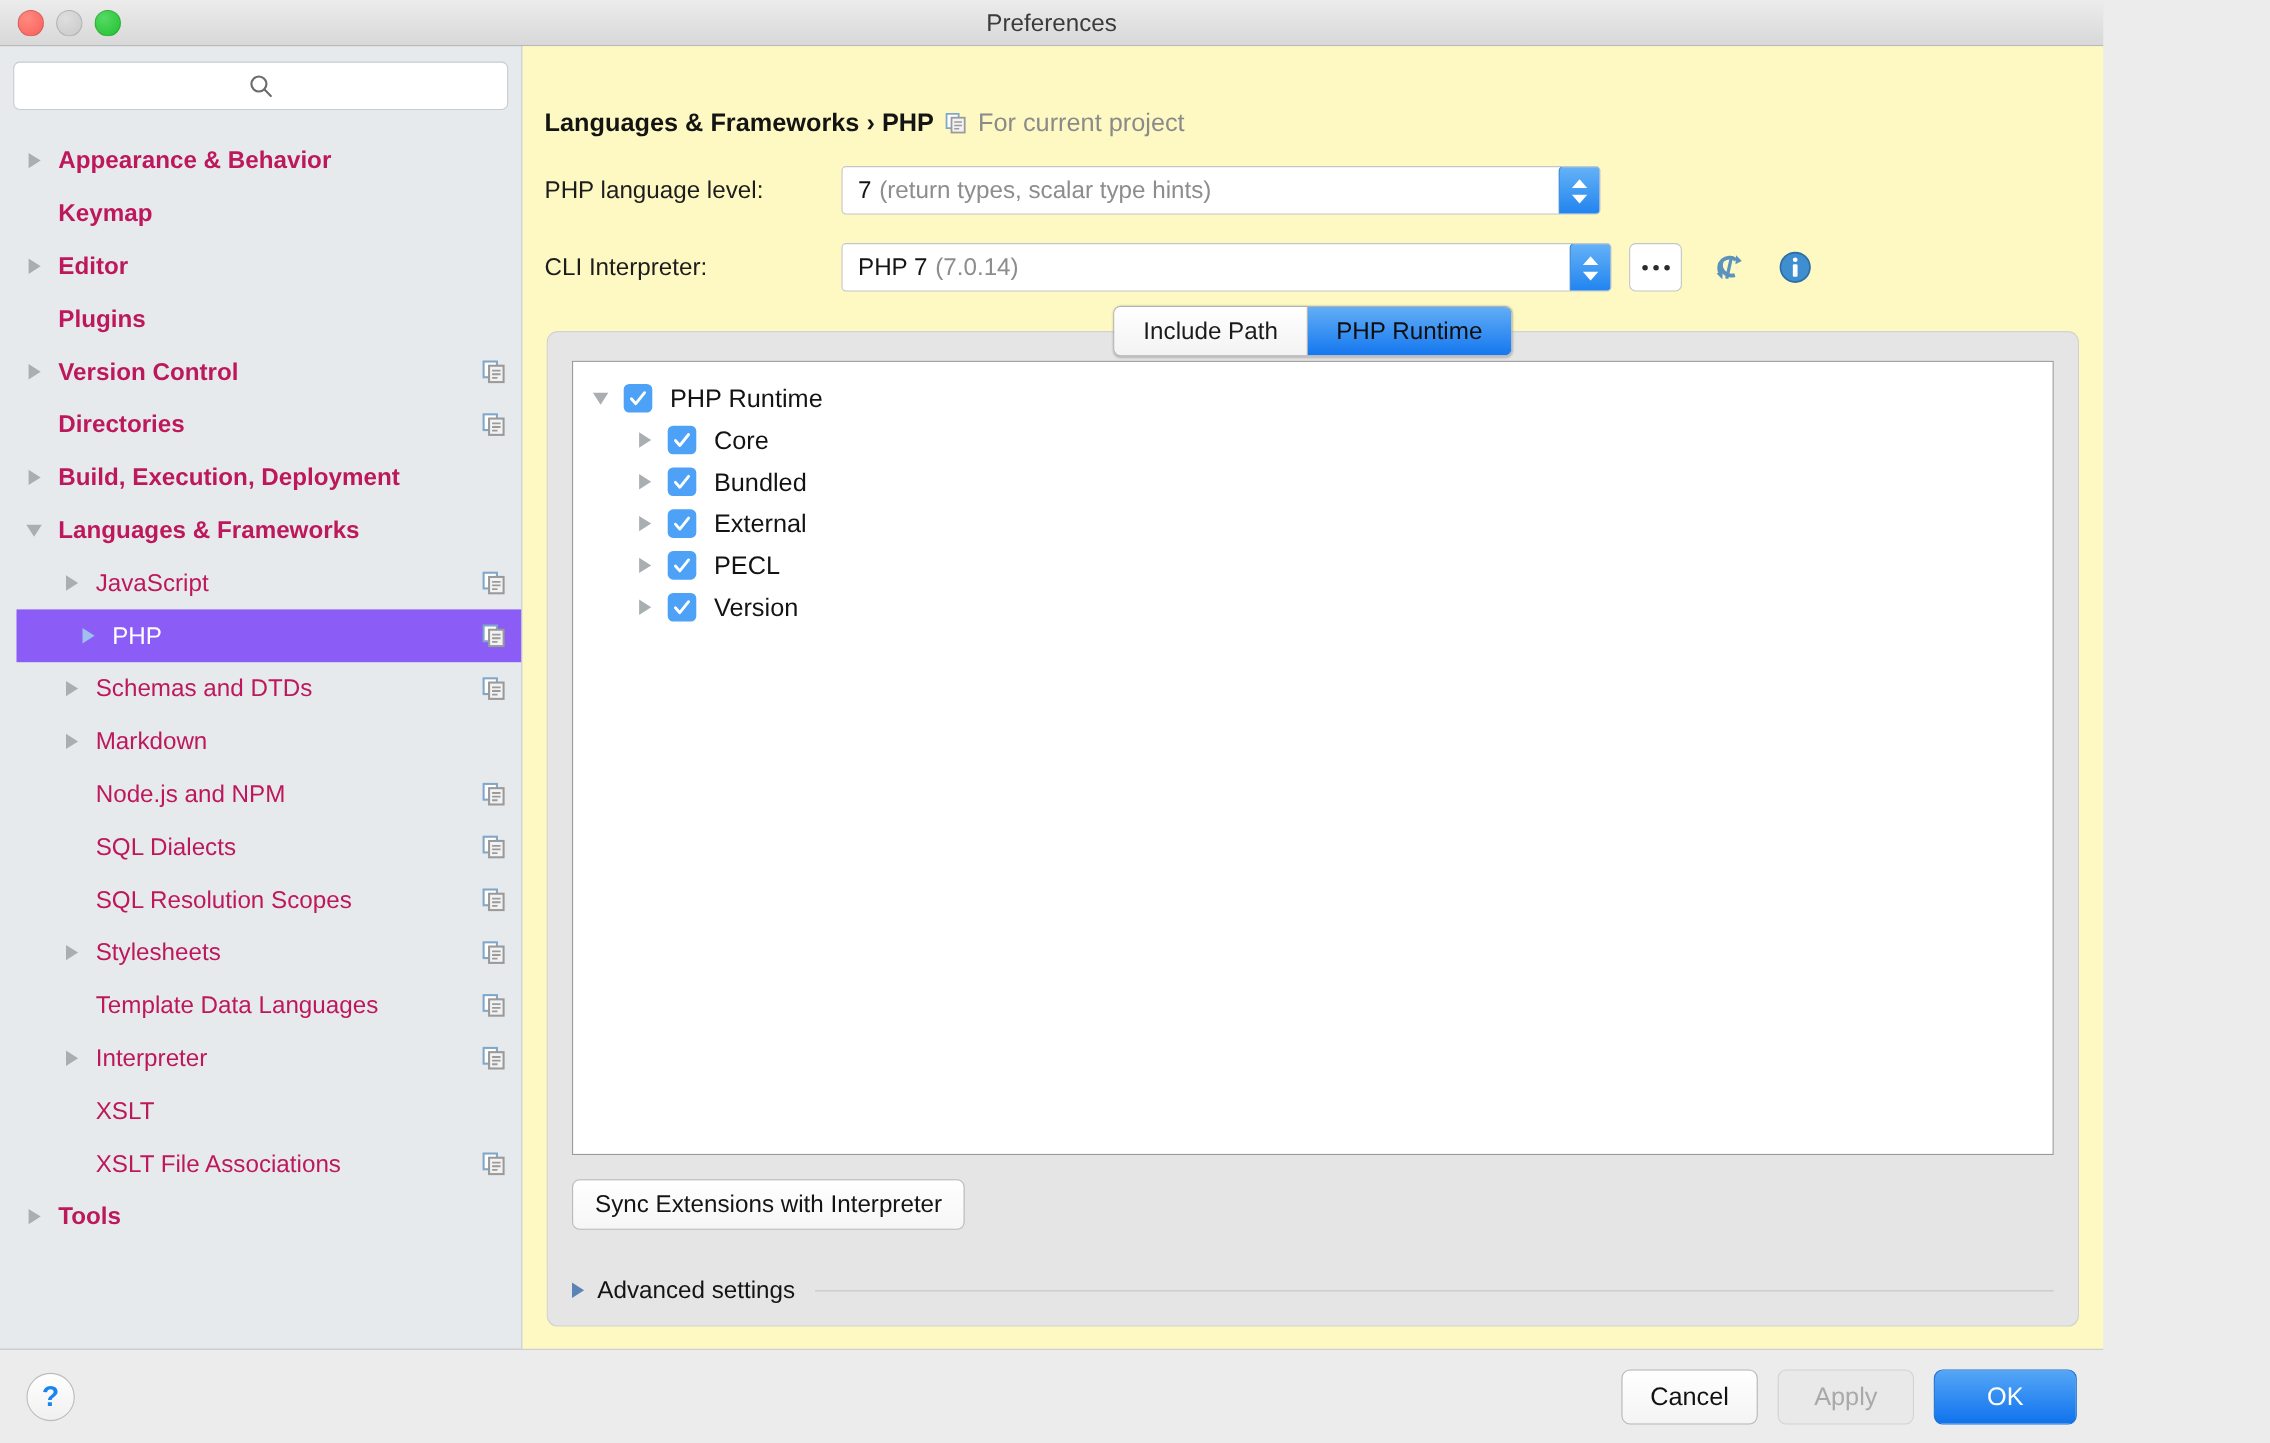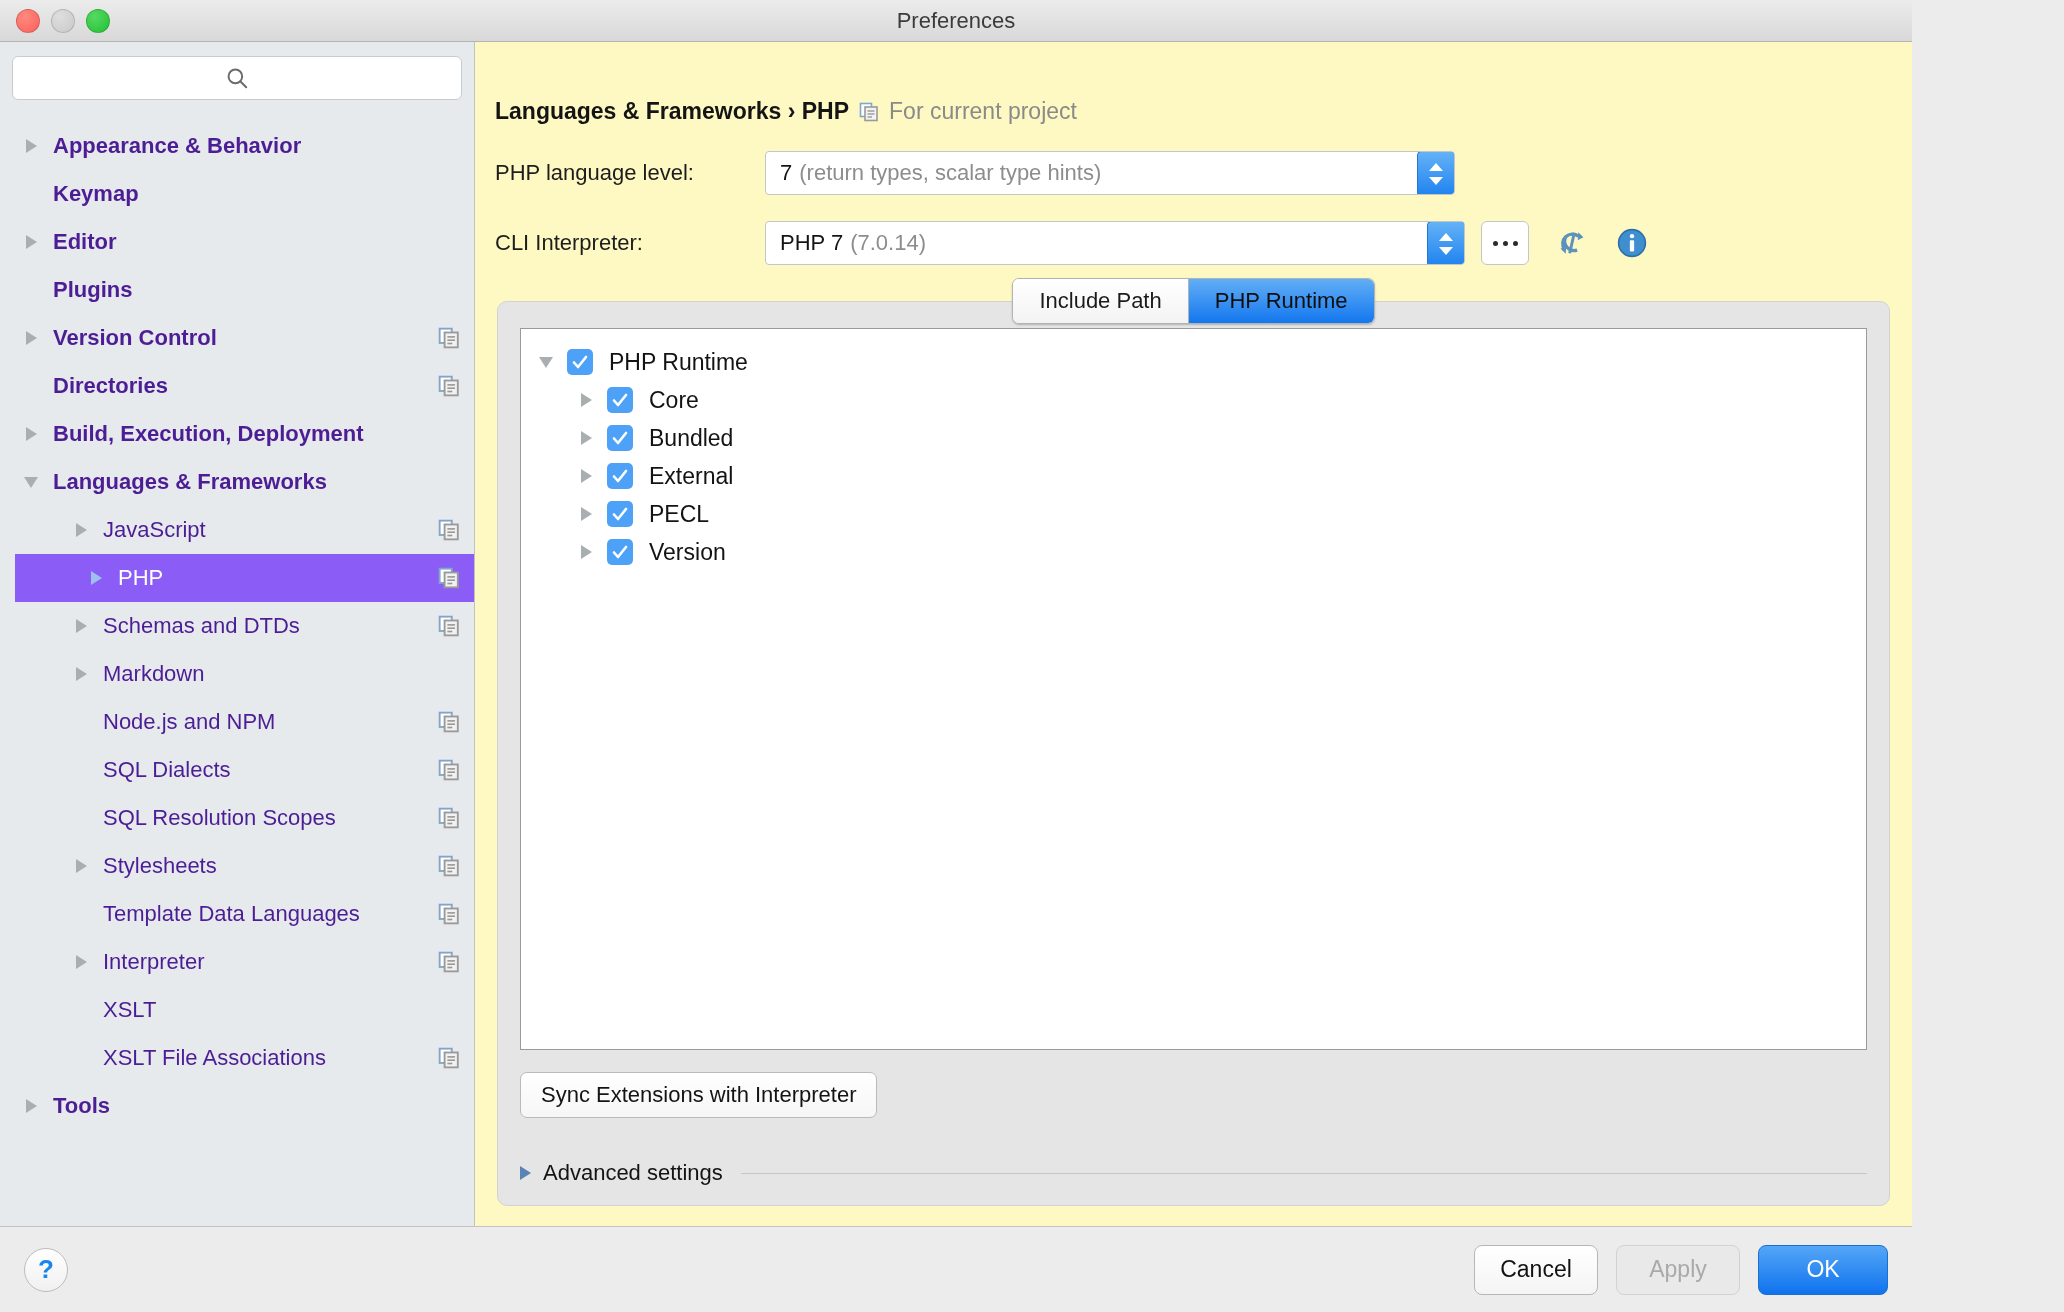--- a/index.html
+++ b/index.html
@@ -119,24 +119,24 @@
     border-left: 11px solid #a9aeb1;
     border-top: 7px solid transparent;
     border-bottom: 7px solid transparent;
   }
   .tri-down {
     border-top: 11px solid #a9aeb1;
     border-left: 7px solid transparent;
     border-right: 7px solid transparent;
   }
   .nav-item.level0 { padding-left: 18px; }
-  .nav-item.level1 { padding-left: 68px; }
+  .nav-item.level1 { padding-left: 52px; }
   .nav-item .label {
     font-size: 22px;
-    color: #4c1d95;
+    color: #be185d;
     margin-left: 9px;
     white-space: nowrap;
   }
   .nav-item.level0 > .label { font-weight: bold; }
   .nav-item .spacer-twisty { width: 26px; flex: 0 0 26px; }
   .nav-item.selected { background: #8b5cf6; margin-left: 15px; }
   .nav-item.selected .label { color: #ffffff; }
   .nav-item.selected .tri-right { border-left-color: #9ec0ee; }
   .nav-item .copy-ico {
     margin-left: auto;

